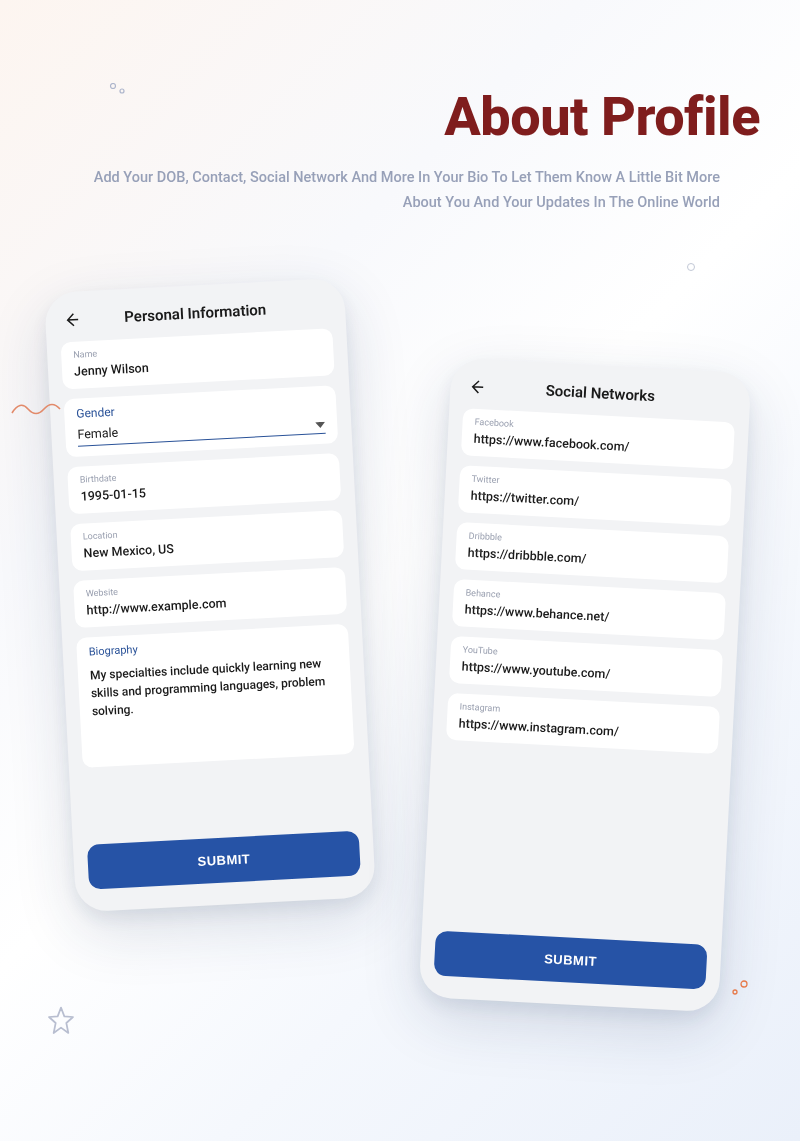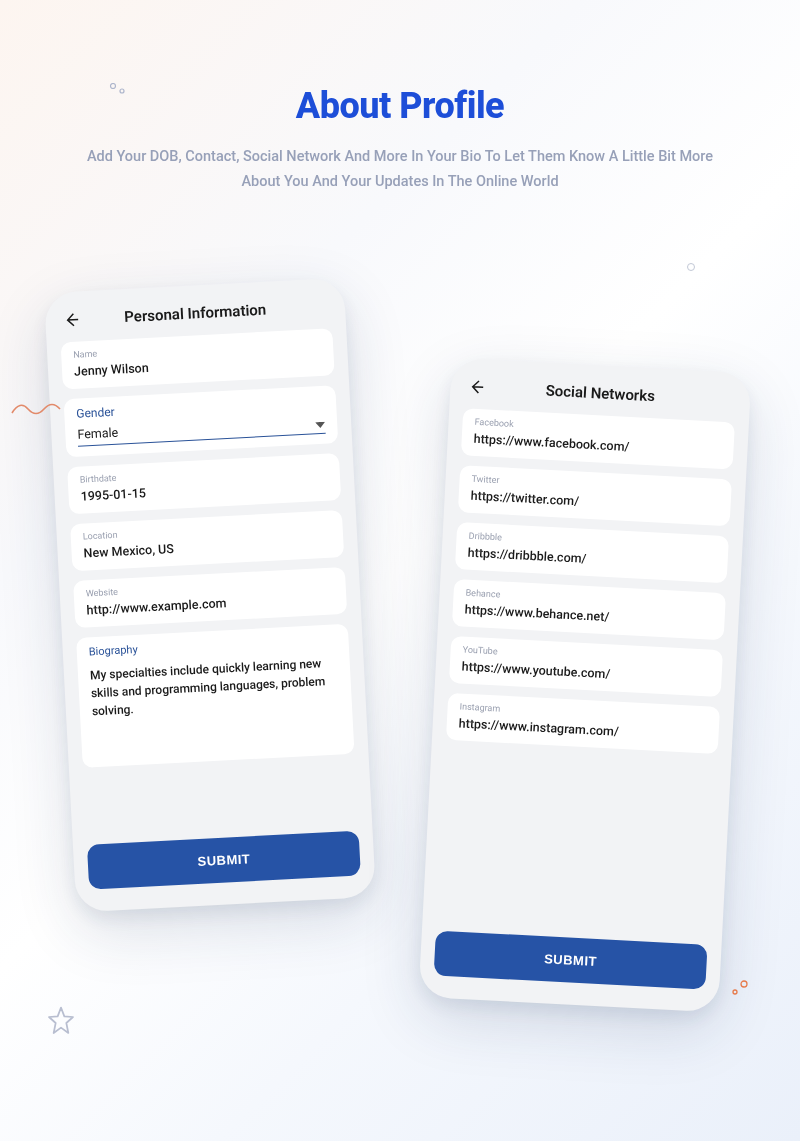--- a/index.html
+++ b/index.html
@@ -5,22 +5,22 @@
 * { margin: 0; padding: 0; box-sizing: border-box; }
 body {
   width: 800px;
   height: 1141px;
   font-family: -apple-system, BlinkMacSystemFont, 'Segoe UI', Roboto, Arial, sans-serif;
   background: linear-gradient(135deg, #fdf5f0 0%, #f8f9fc 30%, #ffffff 50%, #f5f8fd 70%, #eaf0fa 100%);
   position: relative;
   overflow: hidden;
 }
 .header { text-align: center; padding-top: 85px; padding-left: 40px; padding-right: 40px; }
-.title { font-size: 36px; font-weight: 800; color: #1d4ed8; letter-spacing: -0.5px; }
-.subtitle { font-size: 14.5px; color: #97a0b8; margin-top: 18px; line-height: 1.7; font-weight: 500; max-width: 640px; margin-left: auto; margin-right: auto; }
+.title { font-size: 54px; font-weight: 800; color: #7f1d1d; letter-spacing: -0.5px; text-align: right; }
+.subtitle { font-size: 14.5px; color: #97a0b8; margin-top: 18px; line-height: 1.7; font-weight: 500; max-width: 640px; margin-left: auto; margin-right: auto; text-align: right; }
 
 .phone {
   position: absolute;
   width: 300px;
   background: #f2f3f5;
   border-radius: 32px;
   box-shadow: 0 20px 60px rgba(30, 50, 90, 0.15), 0 8px 16px rgba(30, 50, 90, 0.08);
   overflow: hidden;
 }
 .phone-left { left: 60px; top: 285px; height: 620px; transform: rotate(-3deg); }

